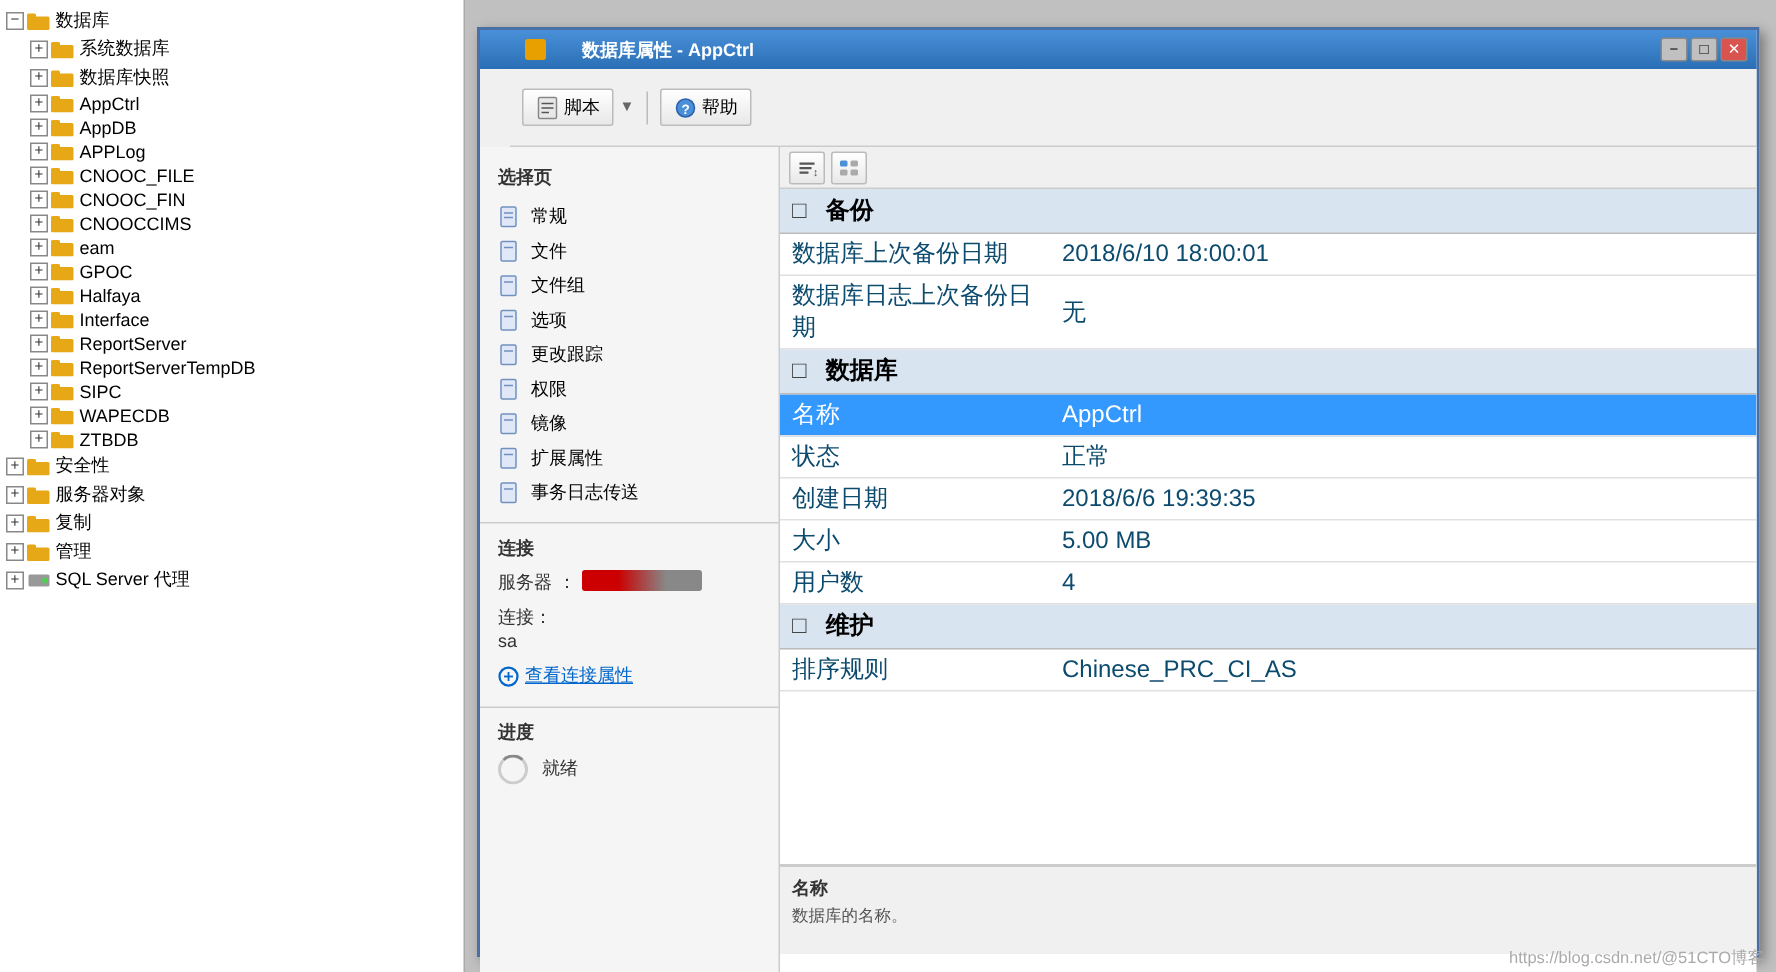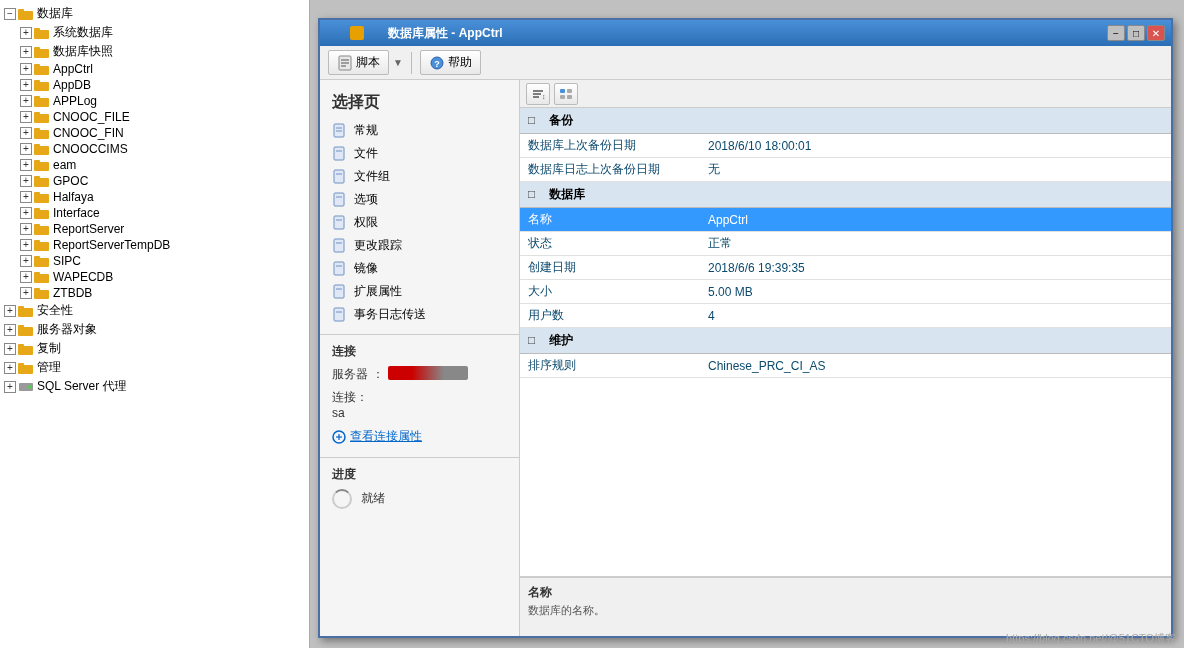--- a/index.html
+++ b/index.html
@@ -120,27 +120,28 @@
       justify-content: center;
       font-size: 10px;
       cursor: pointer;
       color: #000;
     }
 
     .title-btn.close-btn { background: #d9534f; color: #fff; }
 
     
     .dialog-toolbar {
-      height: 34px;
+      height: 52px;
       background: #f0f0f0;
       border-bottom: 1px solid #ccc;
       display: flex;
       align-items: center;
       padding: 0 8px;
       gap: 4px;
+      margin-left: 20px;
     }
 
     .toolbar-btn {
       display: flex;
       align-items: center;
       gap: 3px;
       padding: 3px 8px;
       border: 1px solid #bbb;
       background: linear-gradient(to bottom, #fff, #e8e8e8);
       cursor: pointer;
@@ -171,21 +172,21 @@
     
     .nav-pane {
       width: 200px;
       background: #f5f5f5;
       border-right: 1px solid #ccc;
       padding: 8px 0;
       flex-shrink: 0;
     }
 
     .nav-section-label {
-      font-size: 16px;
+      font-size: 12px;
       font-weight: bold;
       padding: 4px 12px 6px 12px;
       color: #333;
     }
 
     .nav-item {
       display: flex;
       align-items: center;
       padding: 3px 8px 3px 12px;
       cursor: pointer;
@@ -304,21 +305,21 @@
       align-items: center;
       justify-content: center;
       cursor: pointer;
       font-size: 10px;
       border-radius: 2px;
     }
 
     .props-table {
       width: 100%;
       border-collapse: collapse;
-      font-size: 12px;
+      font-size: 16px;
     }
 
     .props-section-row {
       background: #d8e4f0;
       font-weight: bold;
     }
 
     .props-section-row td {
       padding: 4px 8px;
       border-bottom: 1px solid #bbb;
@@ -653,28 +654,28 @@
           <rect x="2" y="1" width="10" height="13" rx="1" fill="#e0e8f8" stroke="#7090c0" stroke-width="1"></rect>
           <line x1="4" y1="5" x2="10" y2="5" stroke="#7090c0" stroke-width="1"></line>
         </svg>
         <span class="nav-item-label">选项</span>
       </div>
       <div class="nav-item">
         <svg class="nav-item-icon" viewBox="0 0 16 16">
           <rect x="2" y="1" width="10" height="13" rx="1" fill="#e0e8f8" stroke="#7090c0" stroke-width="1"></rect>
           <line x1="4" y1="5" x2="10" y2="5" stroke="#7090c0" stroke-width="1"></line>
         </svg>
-        <span class="nav-item-label">权限</span>
+        <span class="nav-item-label">更改跟踪</span>
       </div>
       <div class="nav-item">
         <svg class="nav-item-icon" viewBox="0 0 16 16">
           <rect x="2" y="1" width="10" height="13" rx="1" fill="#e0e8f8" stroke="#7090c0" stroke-width="1"></rect>
           <line x1="4" y1="5" x2="10" y2="5" stroke="#7090c0" stroke-width="1"></line>
         </svg>
-        <span class="nav-item-label">更改跟踪</span>
+        <span class="nav-item-label">权限</span>
       </div>
       <div class="nav-item">
         <svg class="nav-item-icon" viewBox="0 0 16 16">
           <rect x="2" y="1" width="10" height="13" rx="1" fill="#e0e8f8" stroke="#7090c0" stroke-width="1"></rect>
           <line x1="4" y1="5" x2="10" y2="5" stroke="#7090c0" stroke-width="1"></line>
         </svg>
         <span class="nav-item-label">镜像</span>
       </div>
       <div class="nav-item">
         <svg class="nav-item-icon" viewBox="0 0 16 16">

